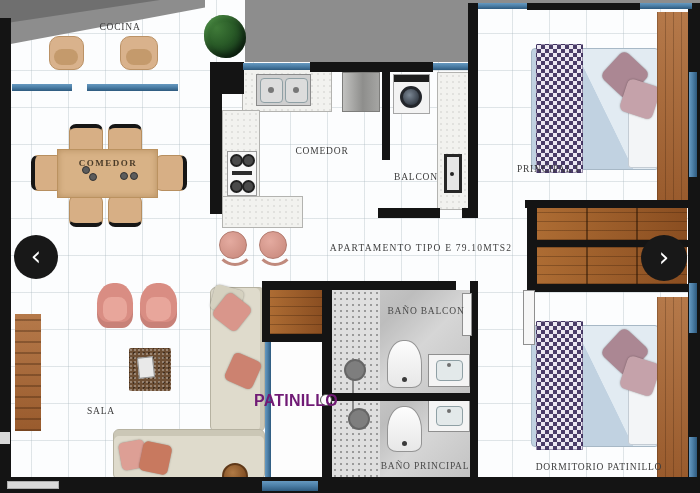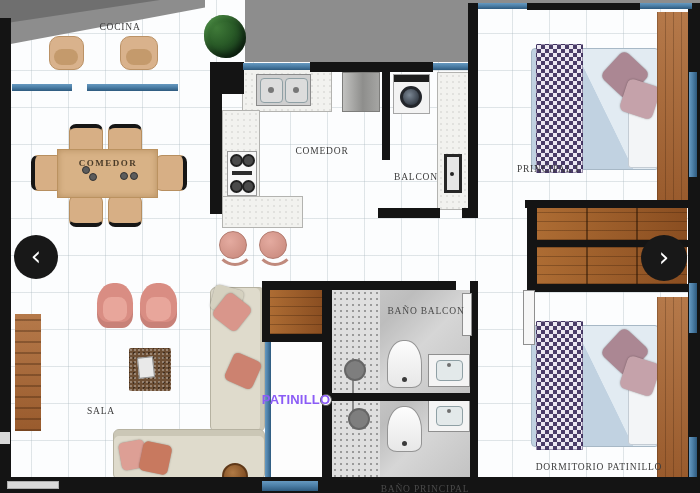--- a/index.html
+++ b/index.html
@@ -41,21 +41,21 @@
   .cup{position:absolute;width:6px;height:6px;border-radius:50%;background:#5c5c5c;border:1px solid #333;z-index:16;}
   .arrow-btn{z-index:60;border:none;border-radius:50%;background:#181818;color:#fff;cursor:pointer;
     display:flex;align-items:center;justify-content:center;padding:0;}
   .arrow-btn span{font-family:"DejaVu Sans",sans-serif;font-size:26px;line-height:1;margin-top:-3px;}
   .checker{background:conic-gradient(#4a3c68 25%,#ece8f2 0 50%,#4a3c68 0 75%,#ece8f2 0) 0 0/8px 8px;
     border:1px solid rgba(60,45,90,.45);z-index:19;}
   .bed{background:linear-gradient(244deg,#e2ebf2 45%,#c1d2e1 45.4%);border:1px solid #a7b8c6;
        border-radius:4px;z-index:16;}
   .headboard{z-index:24;}
   .sofa{background:#dfdbcc;border:1px solid #b6b2a1;z-index:15;border-radius:6px;}
-  .patitxt{font-family:"Liberation Sans",sans-serif;font-weight:bold;font-size:13px;color:#8b5cf6;
+  .patitxt{font-family:"Liberation Sans",sans-serif;font-weight:bold;font-size:16px;color:#701a75;
     letter-spacing:.2px;z-index:46;transform:translateX(-50%);}
   .tbl-txt{font-size:9px;letter-spacing:1.5px;color:#4a3b28;font-weight:bold;z-index:17;transform:translateX(-50%);}
 </style>
 </head>
 <body>
 
 <div class="stage">
 
   <div class="abs floor"></div>
 
@@ -227,24 +227,25 @@
   <div class="pill" style="left:217px;top:297px;width:30px;height:30px;background:#d9968b;transform:rotate(38deg);"></div>
   <div class="pill" style="left:228px;top:356px;width:30px;height:30px;background:#cc8270;transform:rotate(24deg);"></div>
   <div class="pill" style="left:120px;top:441px;width:26px;height:28px;background:#dd9f95;transform:rotate(-10deg);"></div>
   <div class="pill" style="left:141px;top:443px;width:29px;height:30px;background:#c8795f;transform:rotate(12deg);"></div>
   <div class="abs" style="left:222px;top:463px;width:22px;height:22px;border-radius:50%;background:radial-gradient(circle at 40% 35%,#b07a45,#7c4a20 75%);border:2px solid #5f3817;z-index:16;"></div>
 
   <div class="abs label" style="left:120px;top:22px;">COCINA</div>
   <div class="abs label" style="left:322px;top:146px;">COMEDOR</div>
   <div class="abs label" style="left:416px;top:172px;">BALCON</div>
   <div class="abs label" style="left:548px;top:164px;">PRINCIPAL I</div>
+  <div class="abs label" style="left:421px;top:243px;letter-spacing:1.2px;">APARTAMENTO TIPO E 79.10MTS2</div>
   <div class="abs label" style="left:426px;top:306px;color:#4a4a4a;">BAÑO BALCON</div>
   <div class="abs label" style="left:101px;top:406px;">SALA</div>
   <div class="abs patitxt" style="left:296px;top:392px;">PATINILLO</div>
-  <div class="abs label" style="left:425px;top:461px;color:#4a4a4a;margin-top:23px;">BAÑO PRINCIPAL</div>
+  <div class="abs label" style="left:425px;top:461px;color:#4a4a4a;">BAÑO PRINCIPAL</div>
   <div class="abs label" style="left:599px;top:462px;">DORMITORIO PATINILLO</div>
 
   <div class="abs" style="left:7px;top:481px;width:50px;height:6px;background:#d9d9d9;border:1px solid #aeaeae;z-index:36;"></div>
 
   <button class="abs arrow-btn" style="left:14px;top:235px;width:44px;height:44px;">
     <span>‹</span>
   </button>
   <button class="abs arrow-btn" style="left:641px;top:235px;width:46px;height:46px;">
     <span>›</span>
   </button>

